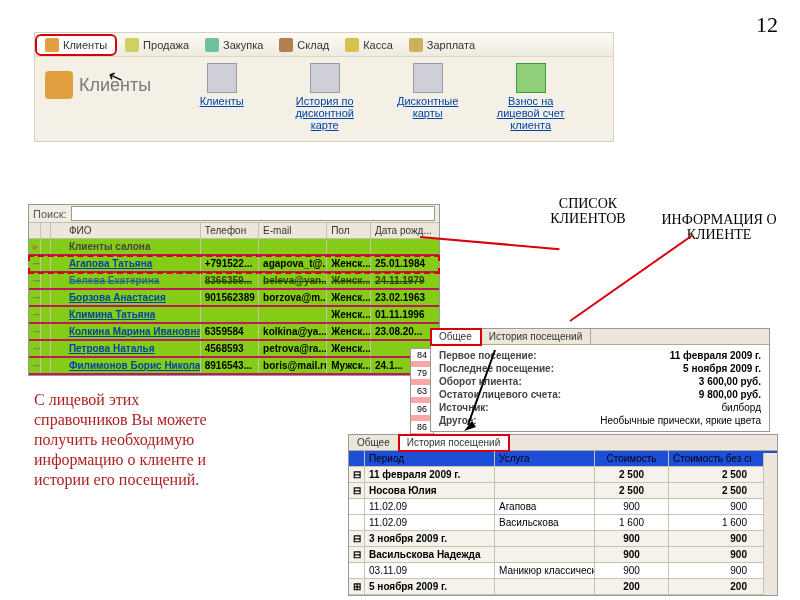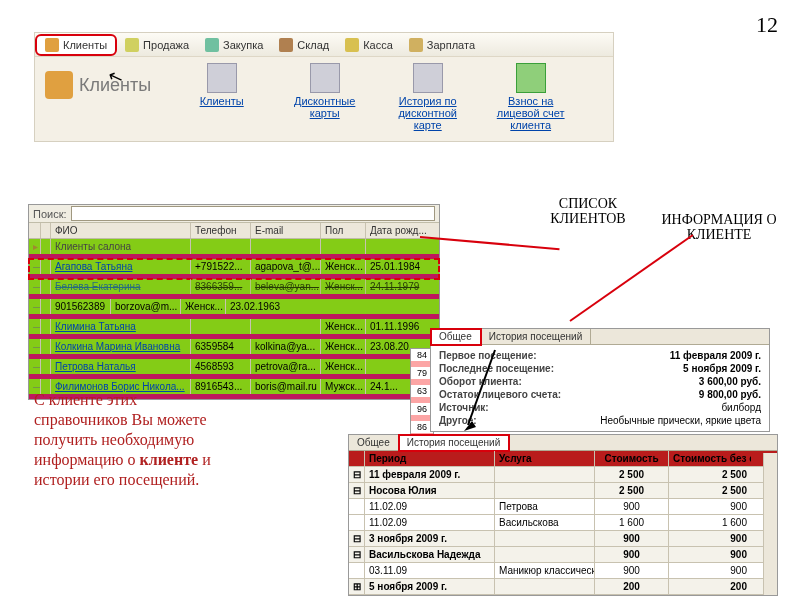--- a/index.html
+++ b/index.html
@@ -140,28 +140,29 @@
     font-size: 10px;
     color: #333;
   }
   .tbl-head > div, .tbl-row > div {
     padding: 2px 4px;
     border-right: 1px solid #c8c2b0;
     overflow: hidden; white-space: nowrap;
   }
   .c-dash { width: 12px; }
   .c-flag { width: 10px; }
-  .c-fio  { width: 140px; }
+  .c-fio  { width: 140px; margin-left: 14px; }
   .c-tel  { width: 60px; }
   .c-mail { width: 70px; }
   .c-sex  { width: 45px; }
   .c-dob  { width: 70px; border-right: none !important; }
   .tbl-row {
     display: flex; font-size: 10px;
-    border-bottom: 5px solid #be185d;
+    border-bottom: 2px solid #be185d;
+    font-weight: bold;
   }
   .tbl-row .c-dash::before { content:"—"; color:#708858; }
   .tbl-row.group .c-dash::before { content:"▸"; color:#a08830; }
   .tbl-row.group .c-fio { color:#444; }
   .tbl-row .c-fio { color:#0044aa; text-decoration:underline; }
   .tbl-row.sel {
     outline: 2px dashed #d8000c;
     outline-offset: -1px;
   }
   .label-clients {
@@ -256,21 +257,21 @@
     z-index: 1;
   }
   .hist-panel .tabs .tab.active {
     outline: 2px solid #d8000c;
     outline-offset: -1px;
   }
   .hist-head, .hist-row {
     display: flex;
     border-bottom: 1px solid #c8c2b0;
   }
-  .hist-head { background:#b91c1c; font-weight:bold; }
+  .hist-head { background:#1d4ed8; font-weight:normal; }
   .hist-head > div, .hist-row > div {
     padding: 2px 4px;
     border-right: 1px solid #c8c2b0;
     overflow: hidden; white-space: nowrap;
   }
   .h-exp  { width: 16px; text-align:center; }
   .h-per  { width: 130px; }
   .h-srv  { width: 100px; }
   .h-cn   { width: 74px; text-align:center; }
   .h-cn2  { width: 82px; text-align:right; border-right:none !important; }
@@ -284,21 +285,21 @@
   
   .explain {
     position: absolute;
     left: 34px; top: 390px;
     width: 180px;
     font-family: "Times New Roman", serif;
     font-size: 16px;
     color: #b02020;
     line-height: 1.25;
   }
-  .explain b { font-weight: bold; }
+  .explain b { font-weight: normal; }
 
 </style>
 </head>
 <body>
 
 <div class="page-number">12</div>
 
 <div class="top-zone">
   <div class="menu-row">
     <div class="menu-item selected">
@@ -330,25 +331,25 @@
     <div class="section-title">
       <span class="big-ico"></span>
       <span>Клиенты</span>
     </div>
     <div class="sub-action">
       <div class="bi"></div>
       <div class="lab">Клиенты</div>
     </div>
     <div class="sub-action">
       <div class="bi"></div>
-      <div class="lab">Дисконтные карты</div>
+      <div class="lab">История по дисконтной карте</div>
     </div>
     <div class="sub-action">
       <div class="bi"></div>
-      <div class="lab">История по дисконтной карте</div>
+      <div class="lab">Дисконтные карты</div>
     </div>
     <div class="sub-action">
       <div class="bi green"></div>
       <div class="lab">Взнос на лицевой счет клиента</div>
     </div>
   </div>
 </div>
 <div class="cursor">↖</div>
 
 <div class="label-clients">СПИСОК КЛИЕНТОВ</div>
@@ -394,20 +395,21 @@
         <div class="c-flag"></div>
         <div class="c-fio" style="text-decoration:line-through;opacity:.7">Белева Екатерина</div>
         <div class="c-tel" style="text-decoration:line-through;opacity:.7">8366359...</div>
         <div class="c-mail" style="text-decoration:line-through;opacity:.7">beleva@yan...</div>
         <div class="c-sex" style="text-decoration:line-through;opacity:.7">Женск...</div>
         <div class="c-dob" style="text-decoration:line-through;opacity:.7">24.11.1979</div>
       </div>
       <div class="tbl-row">
         <div class="c-dash"></div>
         <div class="c-flag"></div>
+        <div class="c-fio" style="">Борзова Анастасия</div>
         <div class="c-tel" style="">901562389</div>
         <div class="c-mail" style="">borzova@m...</div>
         <div class="c-sex" style="">Женск...</div>
         <div class="c-dob" style="">23.02.1963</div>
       </div>
       <div class="tbl-row">
         <div class="c-dash"></div>
         <div class="c-flag"></div>
         <div class="c-fio" style="">Климина Татьяна</div>
         <div class="c-tel" style=""></div>
@@ -515,21 +517,21 @@
       <div class="hist-row grp">
         <div class="h-exp">⊟</div>
         <div class="h-per">Носова Юлия</div>
         <div class="h-srv"></div>
         <div class="h-cn">2 500</div>
         <div class="h-cn2">2 500</div>
       </div>
       <div class="hist-row sub">
         <div class="h-exp"></div>
         <div class="h-per">11.02.09</div>
-        <div class="h-srv">Петрова</div>
+        <div class="h-srv">Агапова</div>
         <div class="h-cn">900</div>
         <div class="h-cn2">900</div>
       </div>
       <div class="hist-row sub">
         <div class="h-exp"></div>
         <div class="h-per">11.02.09</div>
         <div class="h-srv">Васильскова</div>
         <div class="h-cn">1 600</div>
         <div class="h-cn2">1 600</div>
       </div>
@@ -559,14 +561,14 @@
         <div class="h-per">5 ноября 2009 г.</div>
         <div class="h-srv"></div>
         <div class="h-cn">200</div>
         <div class="h-cn2">200</div>
       </div>
     </div>
   <div class="scroll-stub"></div>
 </div>
 
 <div class="explain">
-  <span>С клиенте этих справочников Вы можете получить необходимую информацию о </span><b>клиенте</b><span> и истории его посещений.</span>
+  <span>С лицевой этих справочников Вы можете получить необходимую информацию о </span><b>клиенте</b><span> и истории его посещений.</span>
 </div>
 
 </body></html>

